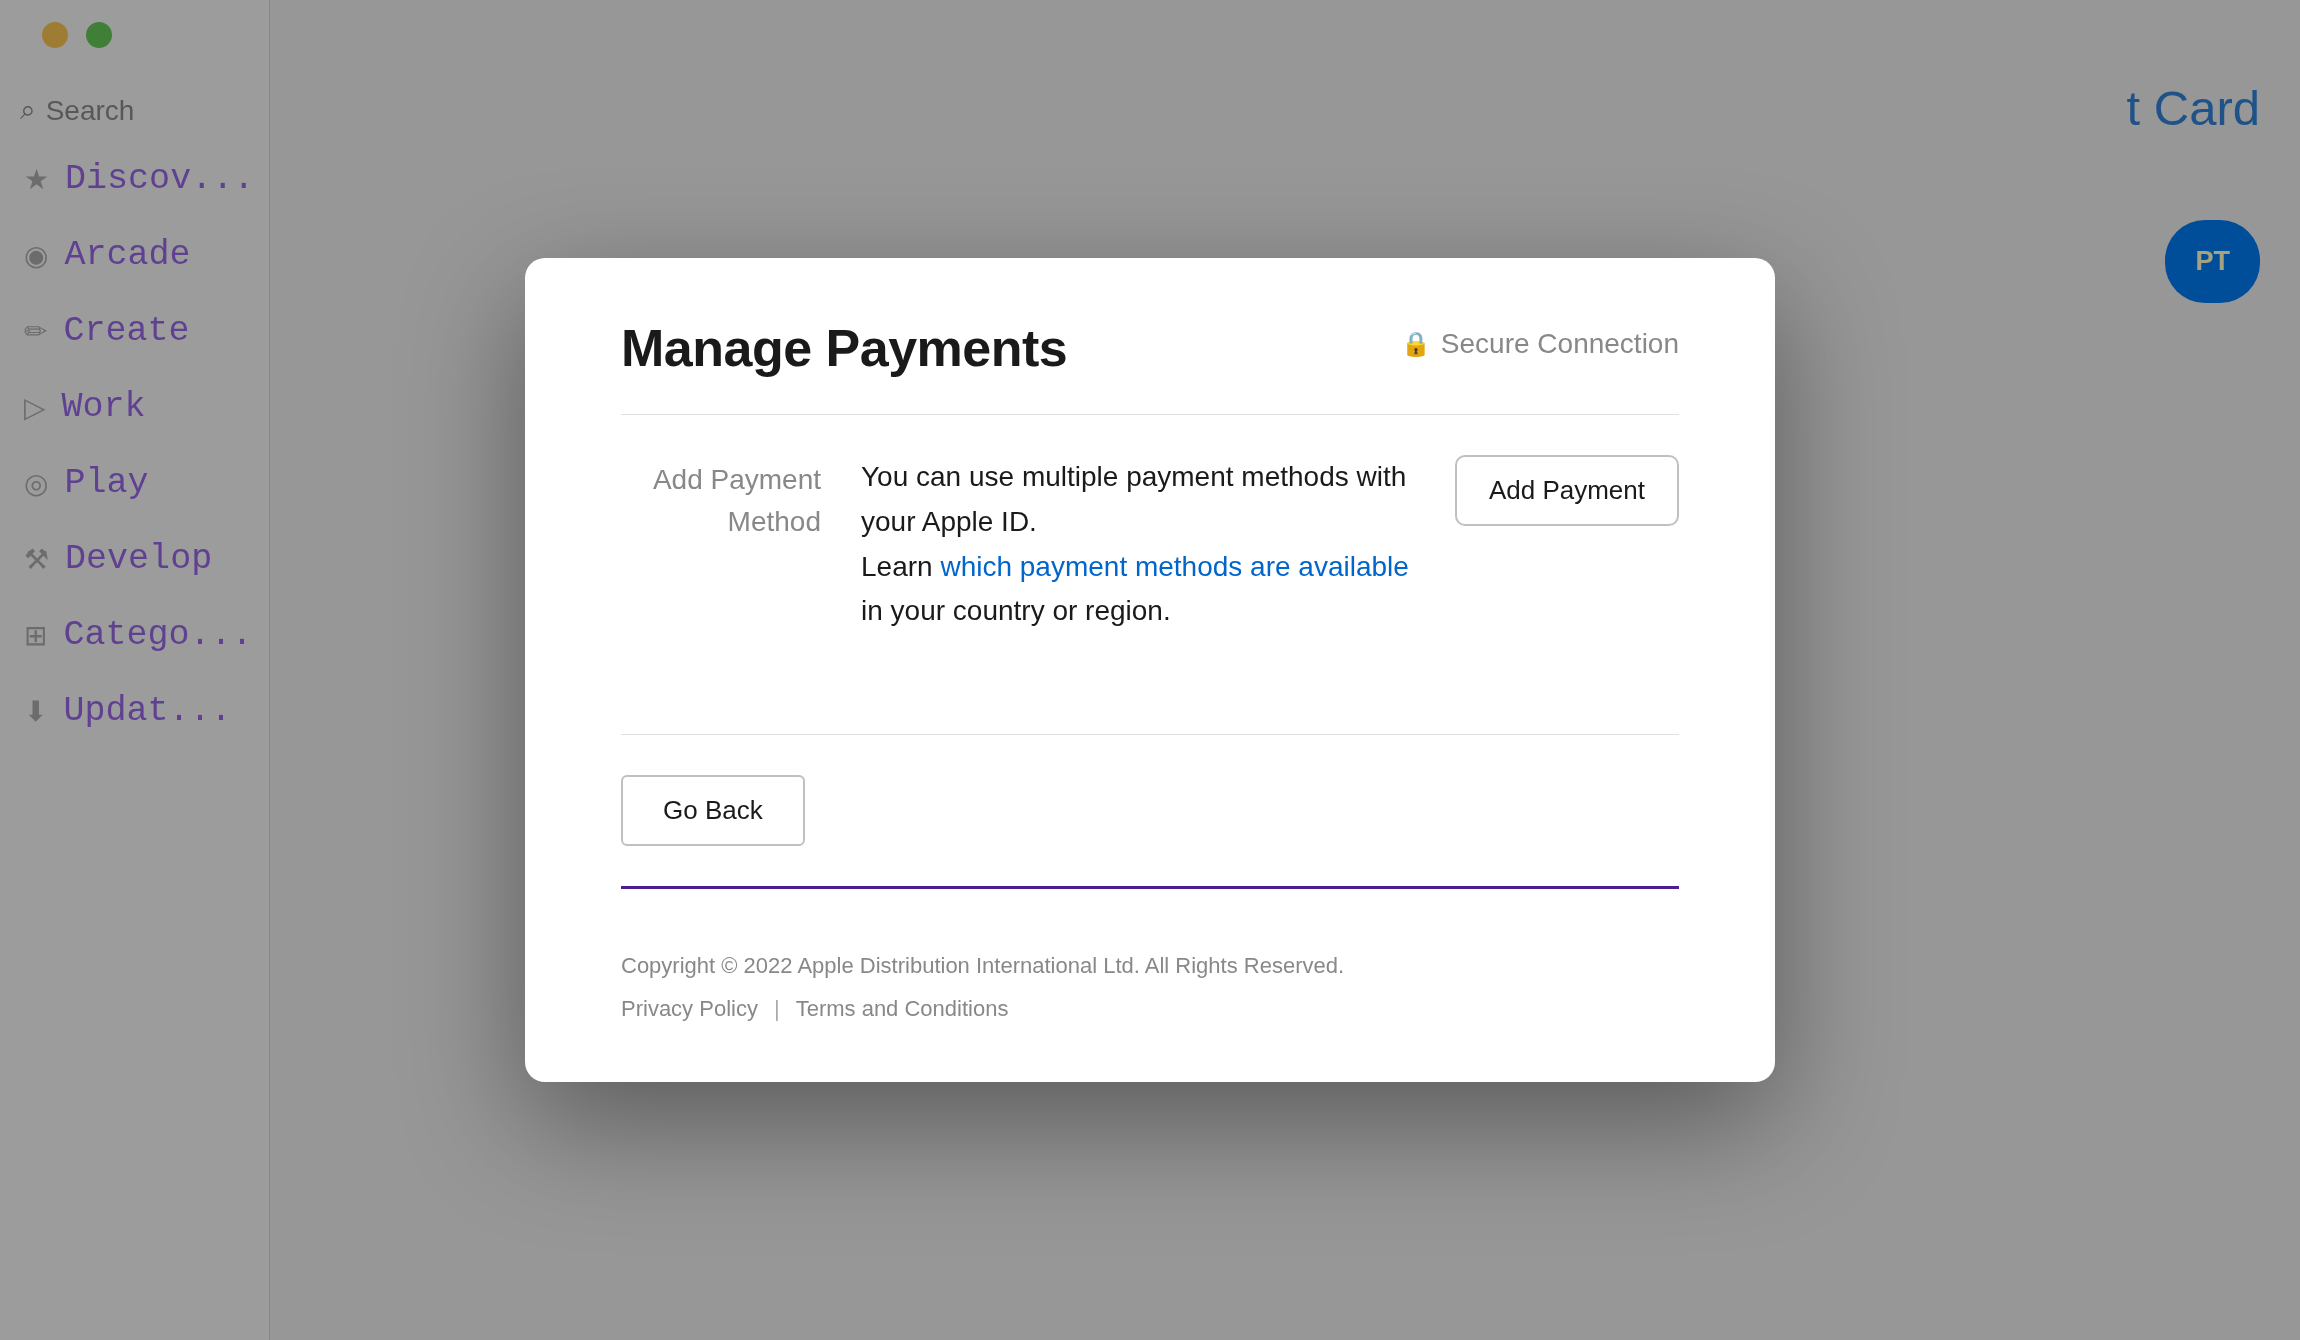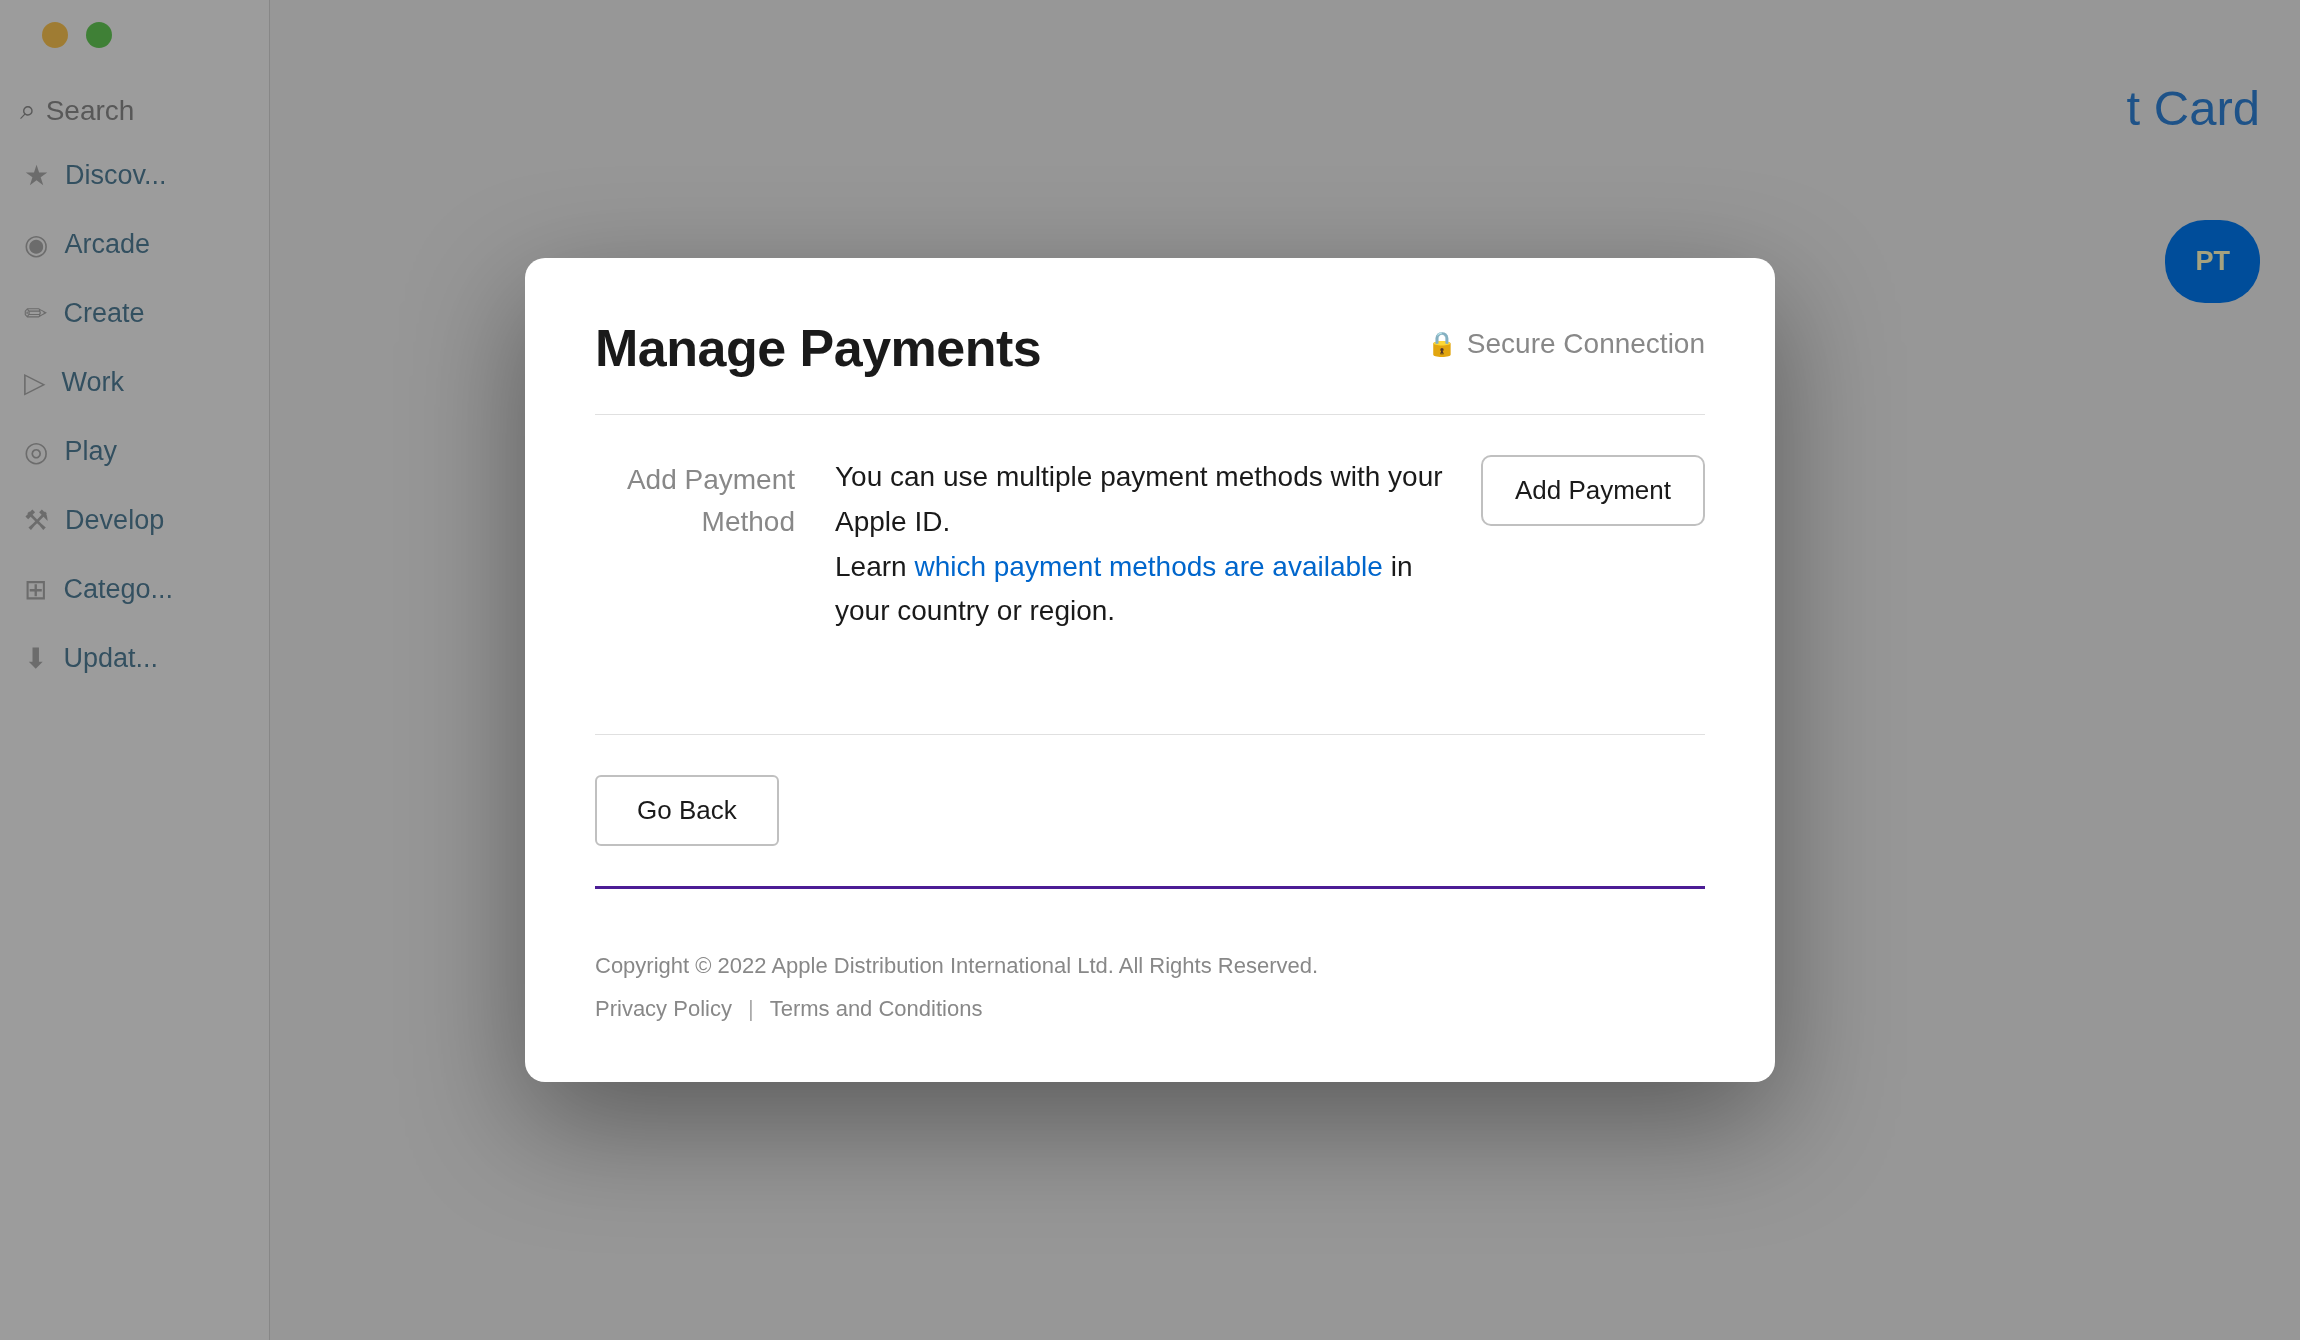--- a/index.html
+++ b/index.html
@@ -87,22 +87,23 @@
       font-size: 28px;
       opacity: 0.7;
     }
 
     .sidebar-item .icon {
       font-size: 28px;
       color: #888;
     }
 
     .sidebar-item .label {
-      font-size: 27px;
-      color: #0c4a6e;
+      font-size: 35px;
+      color: #6d28d9;
+      font-family: Liberation Mono, monospace;
     }
 
     
     .main-content {
       flex: 1;
       position: relative;
       background: #e8e8e8;
     }
 
     
@@ -119,21 +120,21 @@
       z-index: 100;
     }
 
     
     .modal {
       background: #ffffff;
       border-radius: 20px;
       width: 1250px;
       min-height: 780px;
       position: relative;
-      padding: 60px 70px;
+      padding: 60px 96px;
       display: flex;
       flex-direction: column;
       box-shadow: 0 40px 120px rgba(0,0,0,0.4);
     }
 
     
     .modal-header {
       display: flex;
       justify-content: space-between;
       align-items: flex-start;

